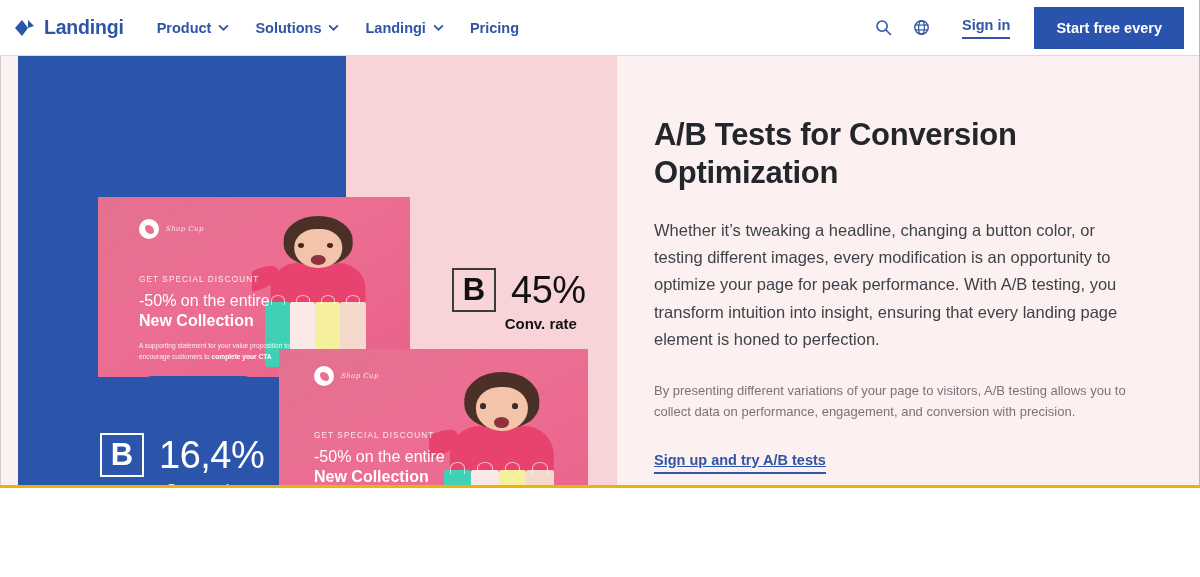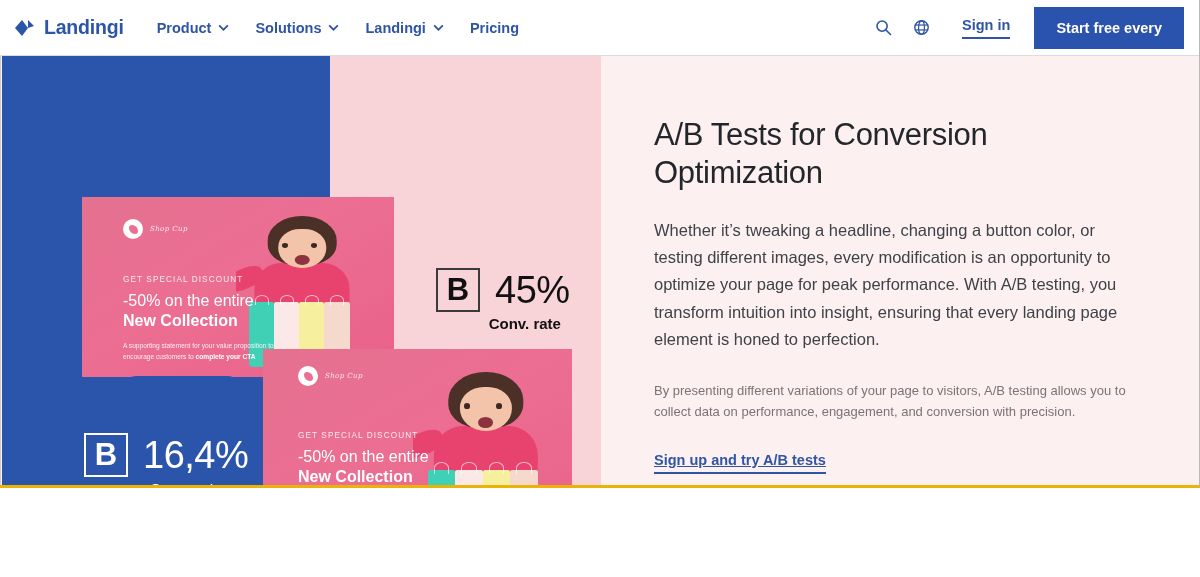--- a/index.html
+++ b/index.html
@@ -67,21 +67,21 @@
   }
 
   
   .hero {
     position: absolute; top: 56px; left: 0;
     width: 1200px; height: 521px;
     background: #fdf0f0;
     border-left: 1px solid #cfcfcf;
   }
   .hero-left {
-    position: absolute; top: 0; left: 1px;
+    position: absolute; top: 0; left: 17px;
     width: 599px; height: 521px;
     background: #f8d4d9;
     overflow: hidden;
   }
   .blue-circle {
     position: absolute;
     left: -230px; top: -58px;
     width: 558px; height: 620px;
     background: #2b54ab;
     border-radius: 50%;
@@ -216,21 +216,21 @@
   .stat.b .stat-value { color: #ffffff; }
   .stat.b .stat-label { color: #ffffff; margin-left: 40px; }
 
   
   .hero-right {
     position: absolute; left: 600px; top: 0;
     width: 600px; height: 521px;
     padding: 60px 56px 0 53px;
   }
   .h1 {
-    font-size: 31px; font-weight: normal; color: #23272c;
+    font-size: 31px; font-weight: bold; color: #23272c;
     line-height: 1.22; letter-spacing: -0.3px;
     max-width: 400px;
   }
   .lead {
     margin-top: 25px;
     font-size: 16.5px; color: #3e4349; line-height: 1.66;
     max-width: 484px;
   }
   .note {
     margin-top: 26px;

